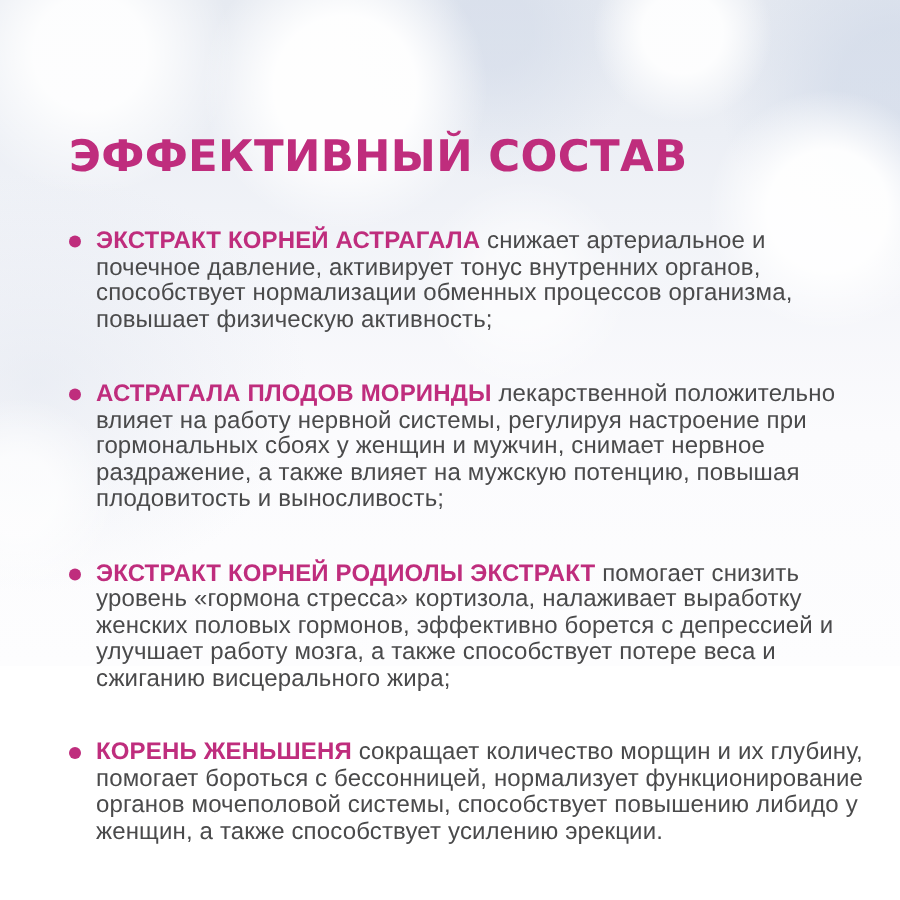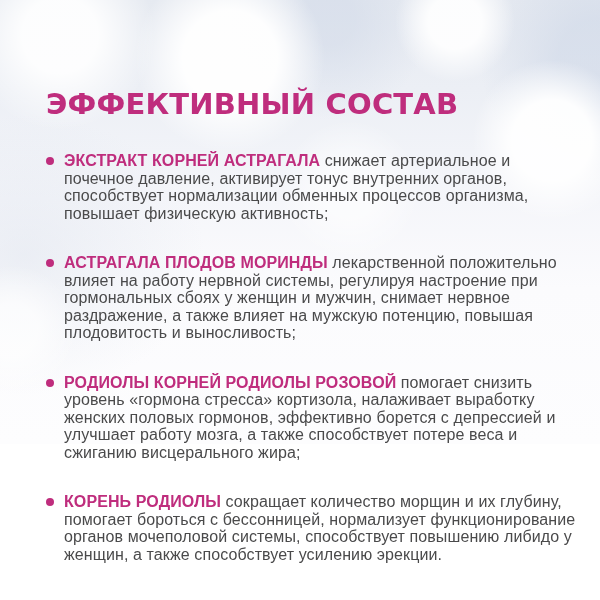--- a/index.html
+++ b/index.html
@@ -96,25 +96,25 @@
       </li>
 
       <li class="ingredient-item">
         <span class="bullet-dot"></span>
         <span class="ingredient-name">АСТРАГАЛА ПЛОДОВ МОРИНДЫ</span>
         <span class="ingredient-description">лекарственной положительно влияет на работу нервной системы, регулируя настроение при гормональных сбоях у женщин и мужчин, снимает нервное раздражение, а также влияет на мужскую потенцию, повышая плодовитость и выносливость;</span>
       </li>
 
       <li class="ingredient-item">
         <span class="bullet-dot"></span>
-        <span class="ingredient-name">РОДИОЛЫ КОРНЕЙ РОДИОЛЫ РОЗОВОЙ</span>
+        <span class="ingredient-name">ЭКСТРАКТ КОРНЕЙ РОДИОЛЫ ЭКСТРАКТ</span>
         <span class="ingredient-description">помогает снизить уровень «гормона стресса» кортизола, налаживает выработку женских половых гормонов, эффективно борется с депрессией и улучшает работу мозга, а также способствует потере веса и сжиганию висцерального жира;</span>
       </li>
 
       <li class="ingredient-item">
         <span class="bullet-dot"></span>
-        <span class="ingredient-name">КОРЕНЬ РОДИОЛЫ</span>
+        <span class="ingredient-name">КОРЕНЬ ЖЕНЬШЕНЯ</span>
         <span class="ingredient-description">сокращает количество морщин и их глубину, помогает бороться с бессонницей, нормализует функционирование органов мочеполовой системы, способствует повышению либидо у женщин, а также способствует усилению эрекции.</span>
       </li>
 
     </ul>
   </div>
 </div>
 
 </body></html>

